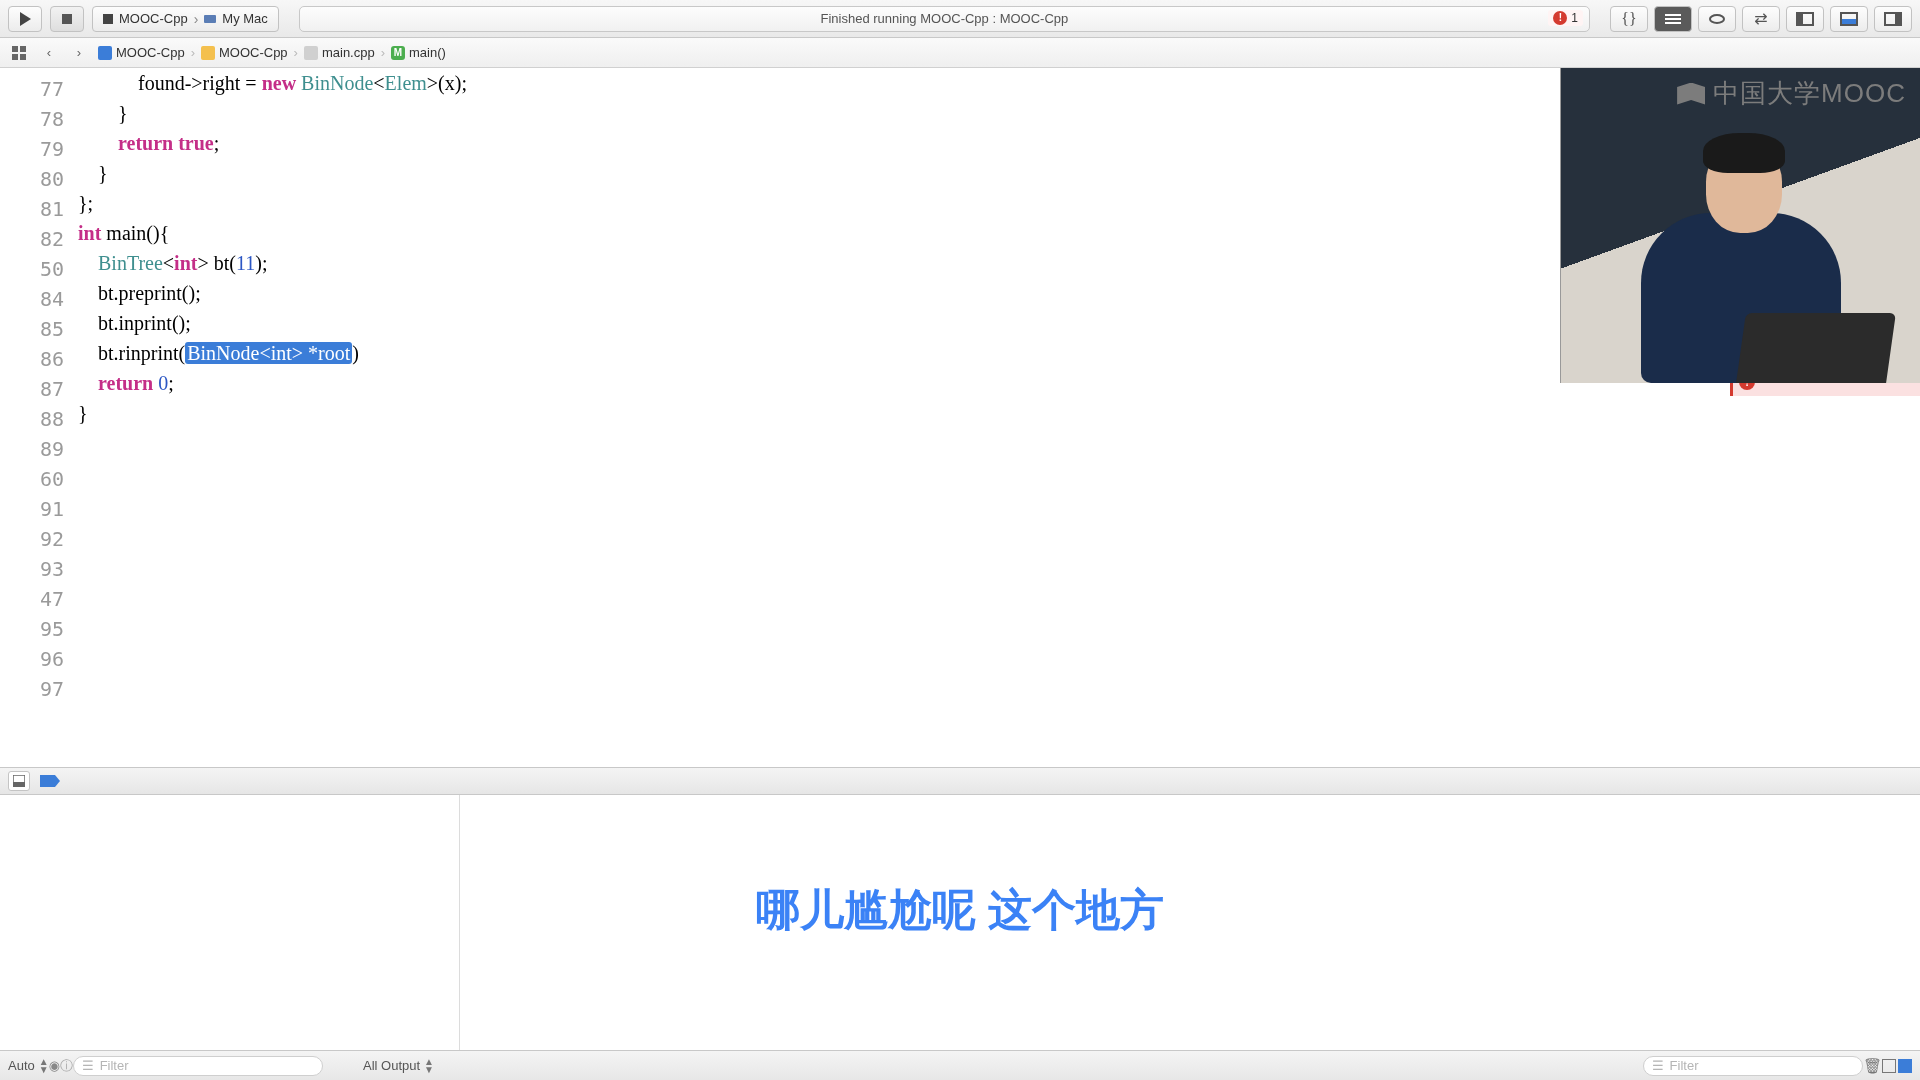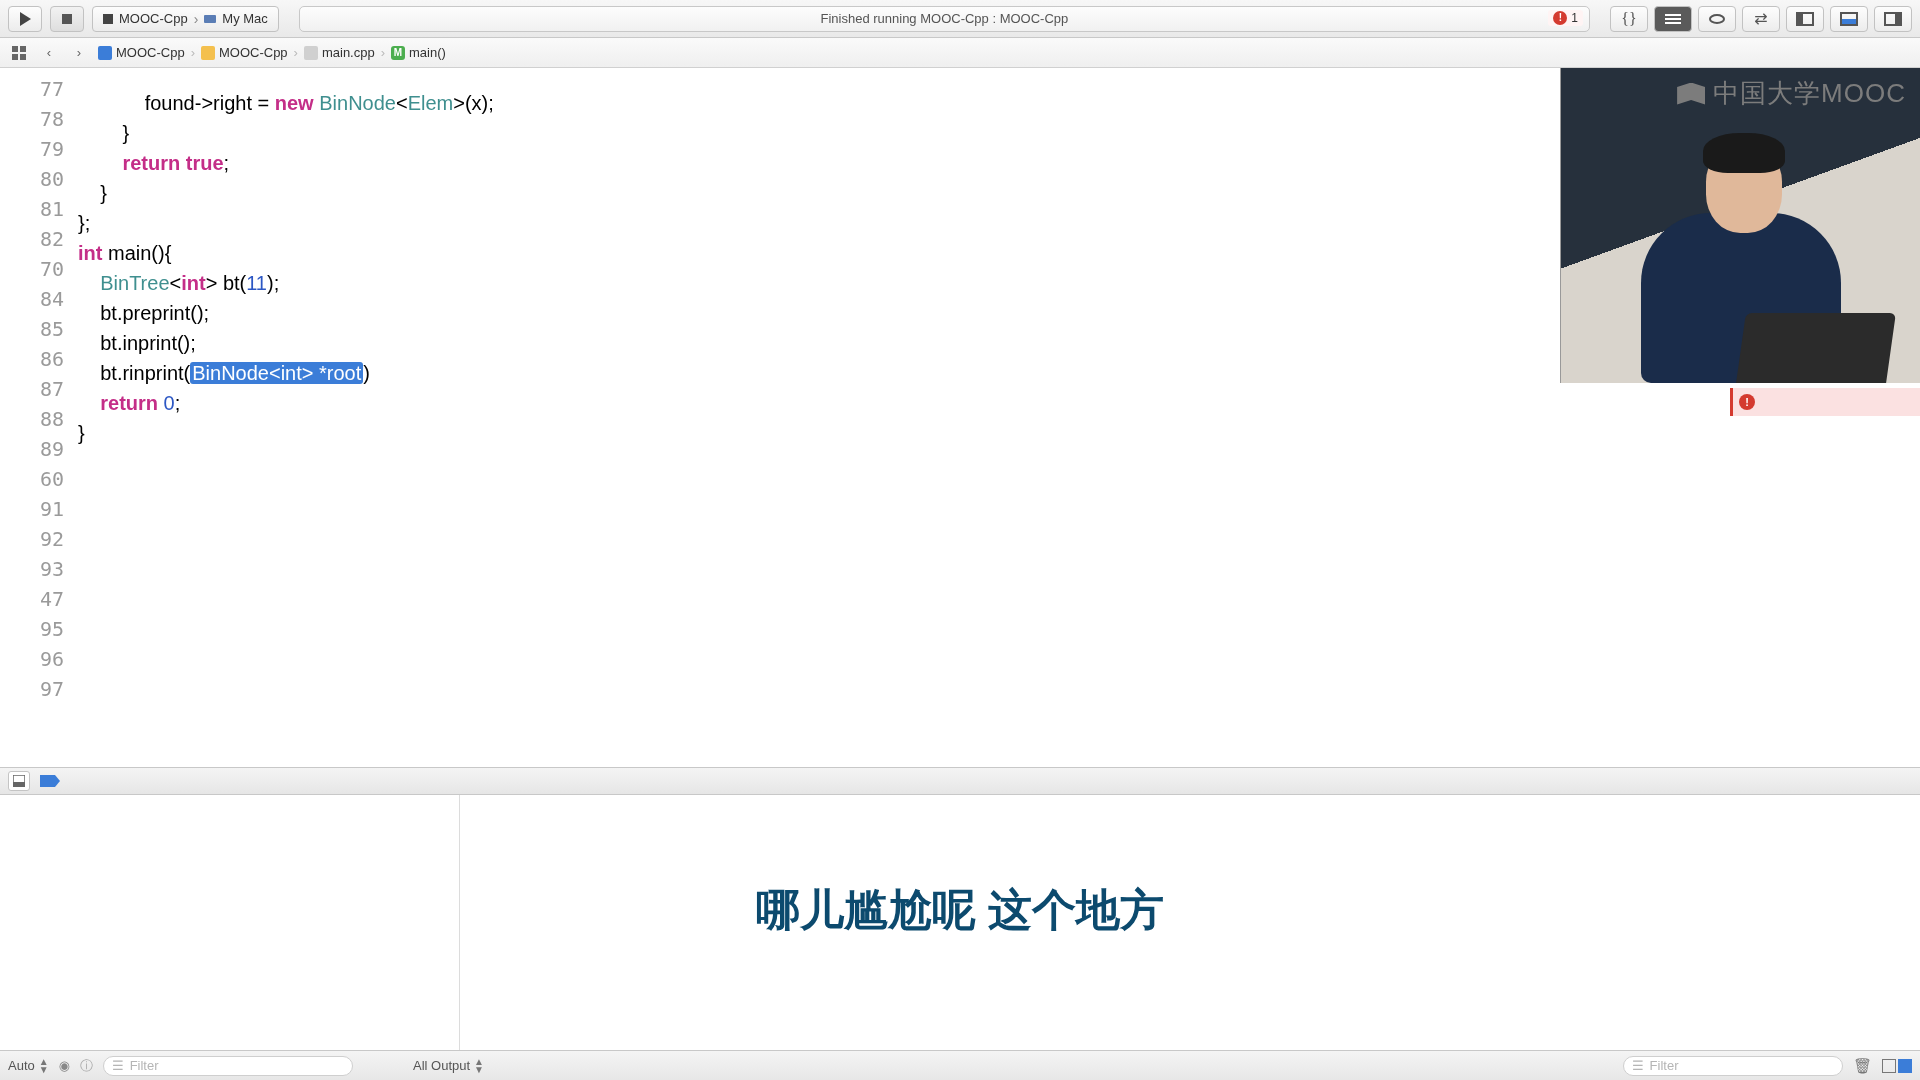--- a/index.html
+++ b/index.html
@@ -78,22 +78,22 @@
   .ic-fold { background:#f4c04e; border-radius:2px; }
   .ic-cpp { background:#d0d0d0; border-radius:2px; }
   .ic-fn  { width:14px;height:14px;border-radius:3px;background:#4cae4f;color:#fff;font-size:10px;display:flex;align-items:center;justify-content:center;font-weight:bold; }
   
   .editor-wrap { flex:1; display:flex; background:#fff; position:relative; overflow:hidden;}
   .gutter {
     width:78px; background:#fff; text-align:right; padding:6px 14px 0 0;
     font-family: Menlo, monospace; font-size:20px; color:#9a9a9a; line-height:30px;
   }
   .code {
-    flex:1; padding:20px 0 0 0;
-    font-family: Liberation Sans, sans-serif; font-size:20px; color:#000; line-height:30px;
+    flex:1; padding:0 0 0 0;
+    font-family: Liberation Serif, serif; font-size:20px; color:#000; line-height:30px;
     white-space: pre;
   }
   .k-pink { color:#c42e88; font-weight:600; }
   .k-teal { color:#3f8f8f; }
   .k-num  { color:#2c57c4; }
   .sel-tok {
     background:#3b7dd8; color:#fff; border-radius:3px; padding:0 2px;
   }
   .err-strip {
     position:absolute; right:0; width:190px; height:28px;
@@ -145,30 +145,30 @@
   .bp-arrow{background:#3b7dd8;width:20px;height:12px;clip-path:polygon(0 0,75% 0,100% 50%,75% 100%,0 100%);}
   .debug-body{flex:0 0 255px;display:flex;background:#fff;position:relative;}
   .vars-panel{width:460px;border-right:1px solid #dcdcdc;}
   .console{
     flex:1;padding:6px 10px;font-family:Menlo,monospace;font-size:22px;
     font-weight:600;color:#000;line-height:28px;white-space:pre;position:relative;
   }
   .subtitle{
     position:absolute;left:0;right:0;top:86px;text-align:center;
     font-family: "PingFang SC","Hiragino Sans GB",sans-serif;
-    font-size:44px;color:#0c4a6e;font-weight:600;
+    font-size:44px;color:#3b82f6;font-weight:600;
     text-shadow: -2px 0 #fff,2px 0 #fff,0 -2px #fff,0 2px #fff,
                  -2px -2px #fff,2px 2px #fff,-2px 2px #fff,2px -2px #fff;
     pointer-events:none;
   }
   
   .bottom-bar{
     height:30px;background:linear-gradient(#f4f4f4,#e7e7e7);
     border-top:1px solid #c8c8c8;display:flex;align-items:center;
-    padding:0 8px;gap:10px;font-size:13px;color:#555;
+    padding:0 8px;font-size:13px;color:#555;
   }
   .bb-select{display:flex;align-items:center;gap:4px;}
   .bb-select .ud{font-size:10px;line-height:8px;color:#777;}
   .filter-box{
     flex:0 0 250px;height:20px;border:1px solid #cfcfcf;border-radius:10px;
     background:#fff;display:flex;align-items:center;padding:0 8px;color:#b5b5b5;
     gap:6px;
   }
   .filter-box.small{flex:0 0 220px;}
   .spacer{flex:1;}
@@ -269,21 +269,21 @@
 </div>
 
 <div class="editor-wrap">
   <div class="gutter" id="gutter">
       <div>77</div>
       <div>78</div>
       <div>79</div>
       <div>80</div>
       <div>81</div>
       <div>82</div>
-      <div>70</div>
+      <div>50</div>
       <div>84</div>
       <div>85</div>
       <div>86</div>
       <div>87</div>
       <div>88</div>
       <div>89</div>
       <div>60</div>
       <div>91</div>
       <div>92</div>
       <div>93</div>

